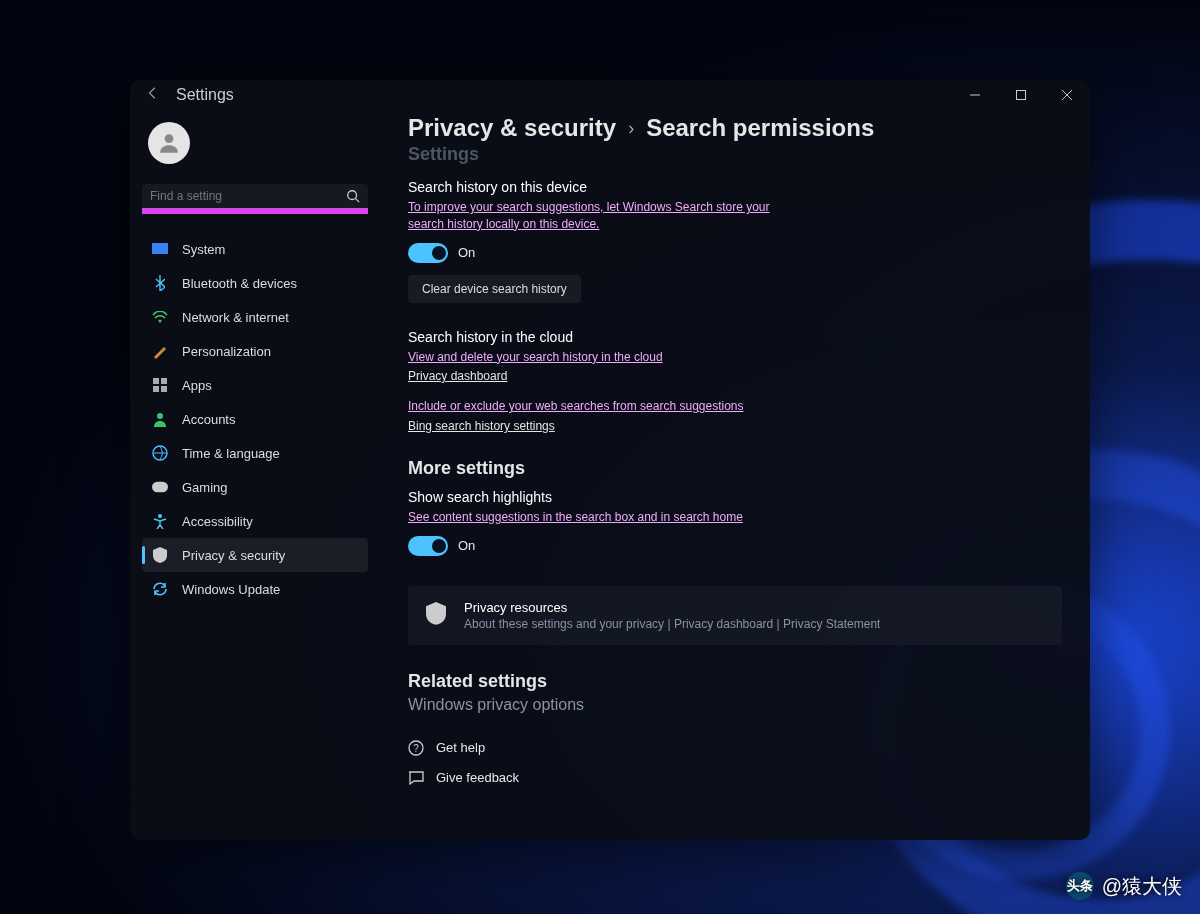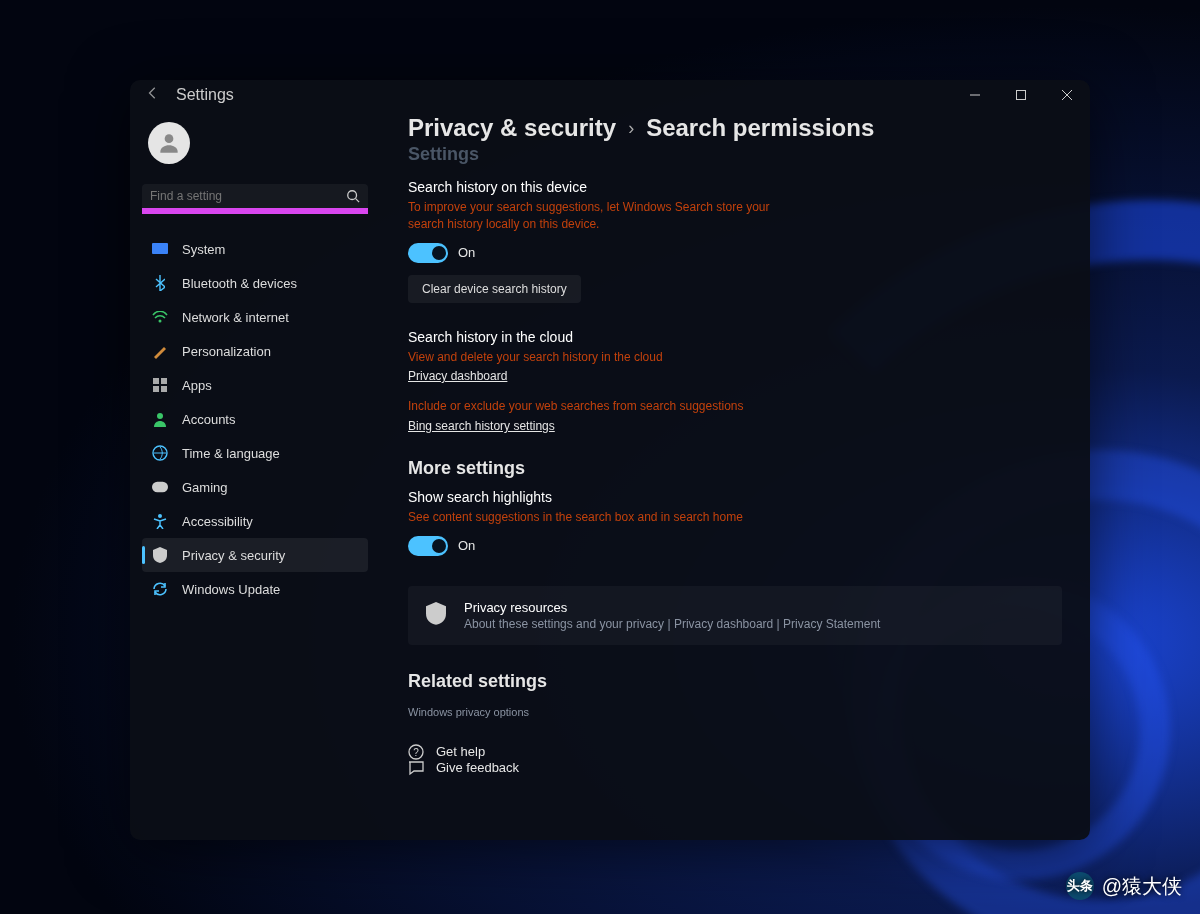--- a/index.html
+++ b/index.html
@@ -89,21 +89,21 @@
   
   .content { flex:1; padding: 4px 28px 20px 28px; overflow-y:auto; position:relative; }
   .content::-webkit-scrollbar{ width:4px; } .content::-webkit-scrollbar-thumb{ background:#3a4a6a; }
 
   .breadcrumb { display:flex; align-items:center; gap:12px; font-size: 24px; font-weight:600; margin-bottom:2px;}
   .breadcrumb .sep { font-size:18px; color:#aaa; font-weight:400;}
 
   .history-faded { font-size:18px; color:#4a5666; font-weight:600; margin-bottom:14px;}
 
   .sec-title { font-size: 14px; color:#fff; margin-top:6px; }
-  .sec-desc { font-size: 12px; color:#c2410c; margin-top:4px; line-height:1.4; max-width:400px;}
+  .sec-desc { font-size: 12px; color:#f0abfc; margin-top:4px; line-height:1.4; max-width:400px;text-decoration:underline;}
   .link { color:#e5e5e5; text-decoration: underline; font-size:12px; display:inline-block; margin-top:4px; }
 
   .toggle-row { display:flex; align-items:center; gap:10px; margin-top:10px; }
   .toggle {
     width:40px; height:20px; border-radius:10px;
     background:#4cc2ff;
     display:flex; align-items:center; padding:2px;
   }
   .toggle .knob {
     width:14px; height:14px; border-radius:50%;
@@ -122,23 +122,23 @@
 
   .res-card {
     margin-top:30px; background: rgba(255,255,255,0.04);
     border-radius:4px; padding:14px 18px;
     display:flex; gap:18px; align-items:flex-start;
   }
   .res-card .shield { width:20px; margin-top:2px; }
   .res-title { font-size:13px; color:#fff; }
   .res-sub { font-size:12px; color:#8a93a2; margin-top:2px; }
 
-  .related-link { font-size:11px; color:#8a93a2; margin-top:14px; }
-
-  .help-row { display:flex; align-items:center; gap:12px; font-size:13px; }
+  .related-link { font-size:16px; color:#8a93a2; margin-top:4px; }
+
+  .help-row { display:flex; align-items:center; gap:12px; font-size:13px; margin-top:14px; }
   .help-row .hicon { width:16px; height:16px; }
 
   
   .watermark {
     position:absolute; right:18px; bottom:14px;
     display:flex; align-items:center; gap:8px;
     color:#fff; font-size:20px; font-weight:500;
     text-shadow:0 0 6px #000;
   }
   .watermark .logo {

